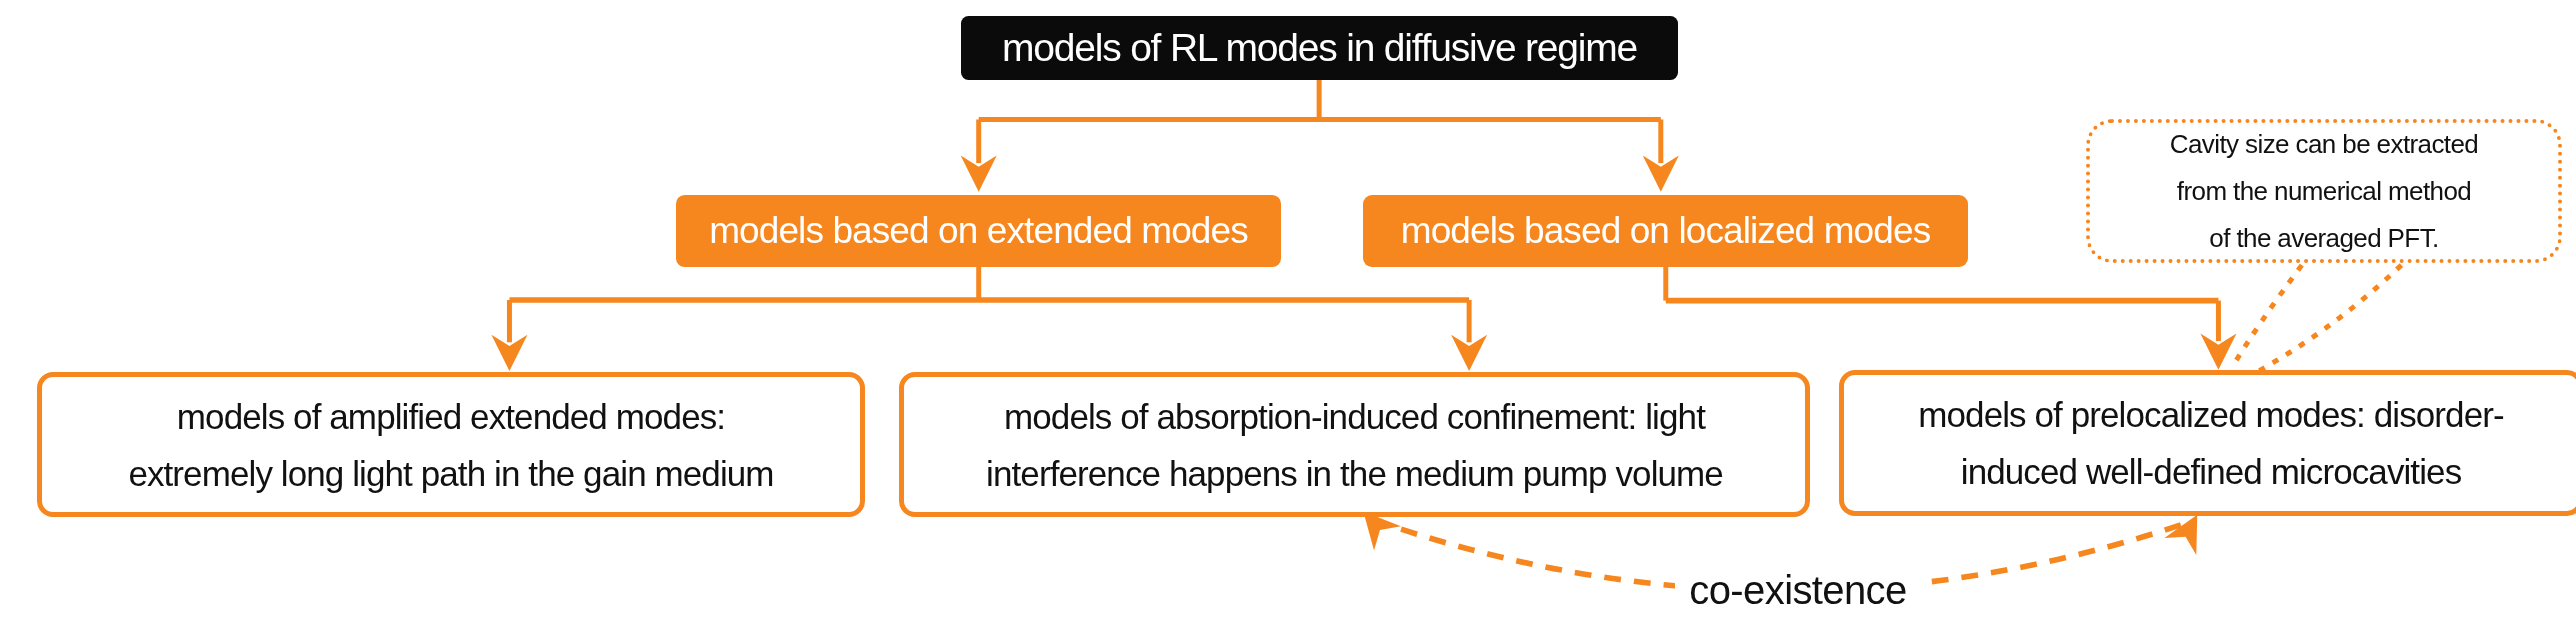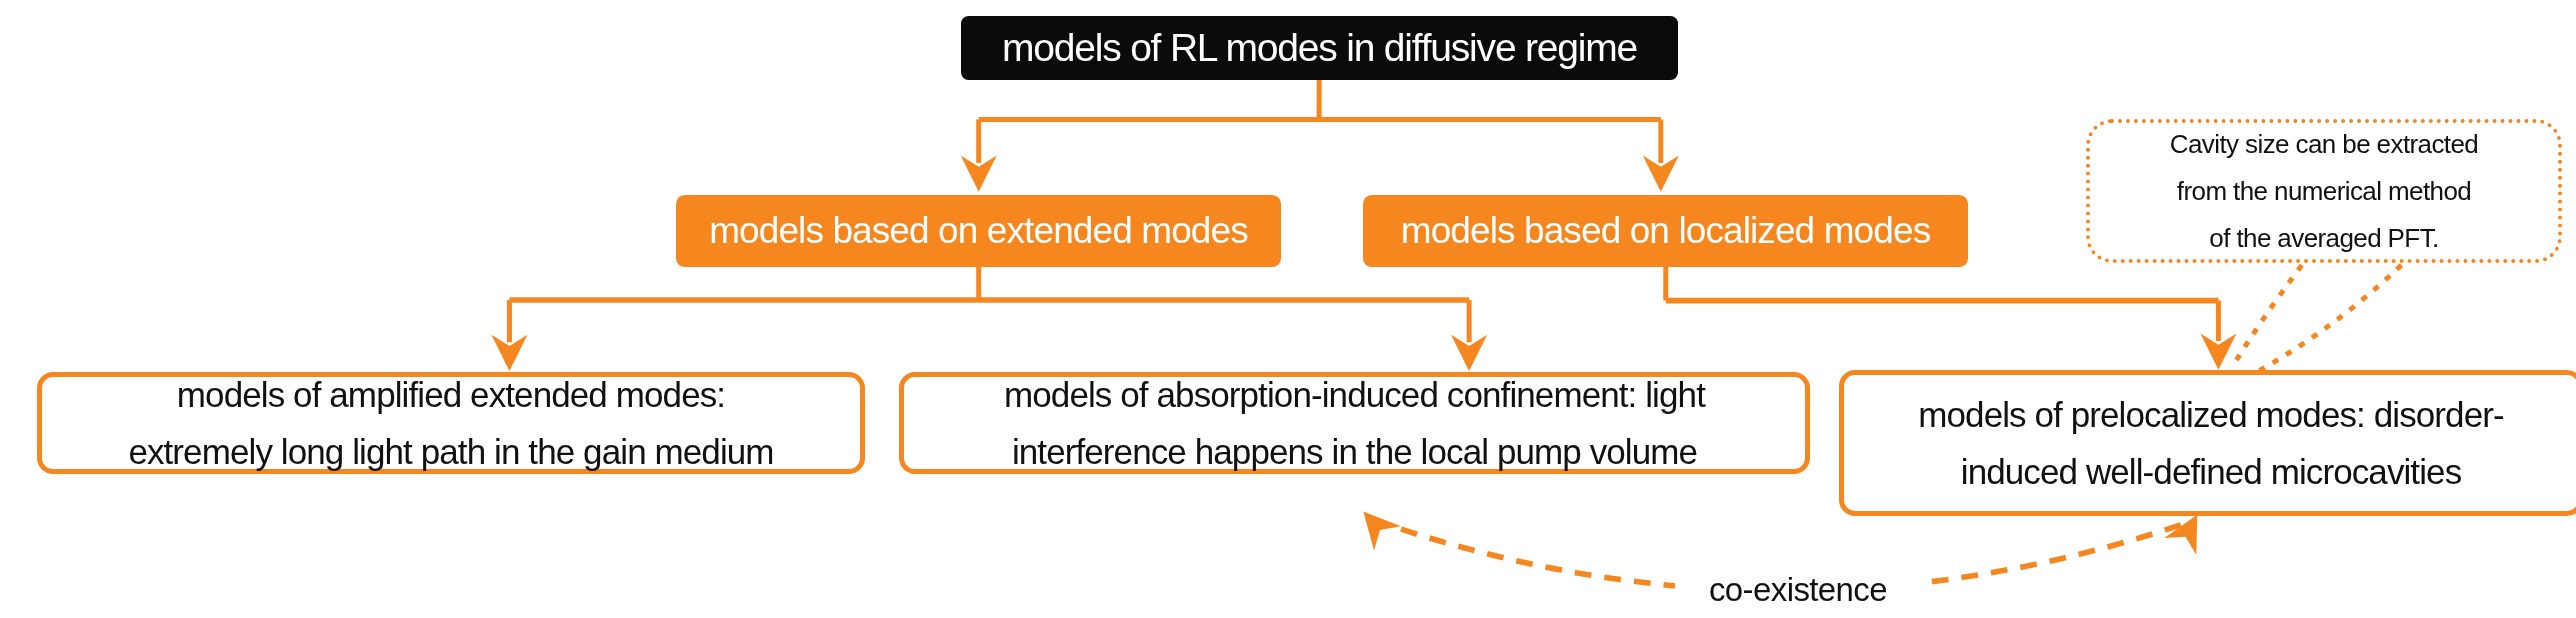--- a/index.html
+++ b/index.html
@@ -43,49 +43,49 @@
     font-size: 39px; letter-spacing: -1.2px;
   }
   .branch-node {
     background: var(--accent, #F6861E);
     color: var(--branch-text, #ffffff);
     border-radius: 8.7px;
     font-size: 37px; letter-spacing: -0.9px;
     width: 605px; height: 72px; top: 195px;
   }
   #branch-extended  { left: 657px; }
-  #branch-localized { left: 1344px; }
+  #branch-localized { left: 1344px; border-radius: 9px; }
   .leaf-node {
     background: #ffffff;
     border: 5px solid var(--accent, #F6861E);
     border-radius: 16px;
     color: var(--body-text, #111111);
     font-size: 35px; letter-spacing: -0.9px;
     line-height: 57px;
-    top: 372px; height: 102px;
+    top: 372px; height: 145px;
   }
   #leaf-amplified   { left: 18px;   width: 828px; }
   #leaf-absorption  { left: 880px; width: 911px; }
   #leaf-prelocalized{ left: 1820px; width: 744px; top: 370px; height: 146px; align-items: center; }
 
   #callout-bubble {
     left: 2067px; top: 119px; width: 476px; height: 144px;
     background: #ffffff;
     border: 4.4px dotted var(--accent, #F6861E);
     border-radius: 26px;
     color: var(--body-text, #111111);
     font-size: 26px; letter-spacing: -0.6px;
     line-height: 47px;
     z-index: 3;
   }
   #coexistence-label {
     left: 1656px; top: 565px; width: 246px; height: 50px;
     background: #ffffff;
     color: var(--body-text, #111111);
-    font-size: 33px; letter-spacing: -0.6px;
+    font-size: 40px; letter-spacing: -0.6px;
     z-index: 4;
   }
 </style>
 </head>
 <body>
 
 <div id="canvas">
 
   <svg id="connectors" width="2576" height="618" viewBox="0 0 4139 993" xmlns="http://www.w3.org/2000/svg">
 
@@ -138,21 +138,21 @@
     <span>models based on localized modes</span>
   </div>
 
   <div class="node leaf-node" id="leaf-amplified">
     <span>models of amplified extended modes:
 extremely long light path in the gain medium</span>
   </div>
 
   <div class="node leaf-node" id="leaf-absorption">
     <span>models of absorption-induced confinement: light
-interference happens in the local pump volume</span>
+interference happens in the medium pump volume</span>
   </div>
 
   <div class="node leaf-node" id="leaf-prelocalized">
     <span>models of prelocalized modes: disorder-
 induced well-defined microcavities</span>
   </div>
 
   <div class="node" id="callout-bubble">
     <span>Cavity size can be extracted
 from the numerical method

